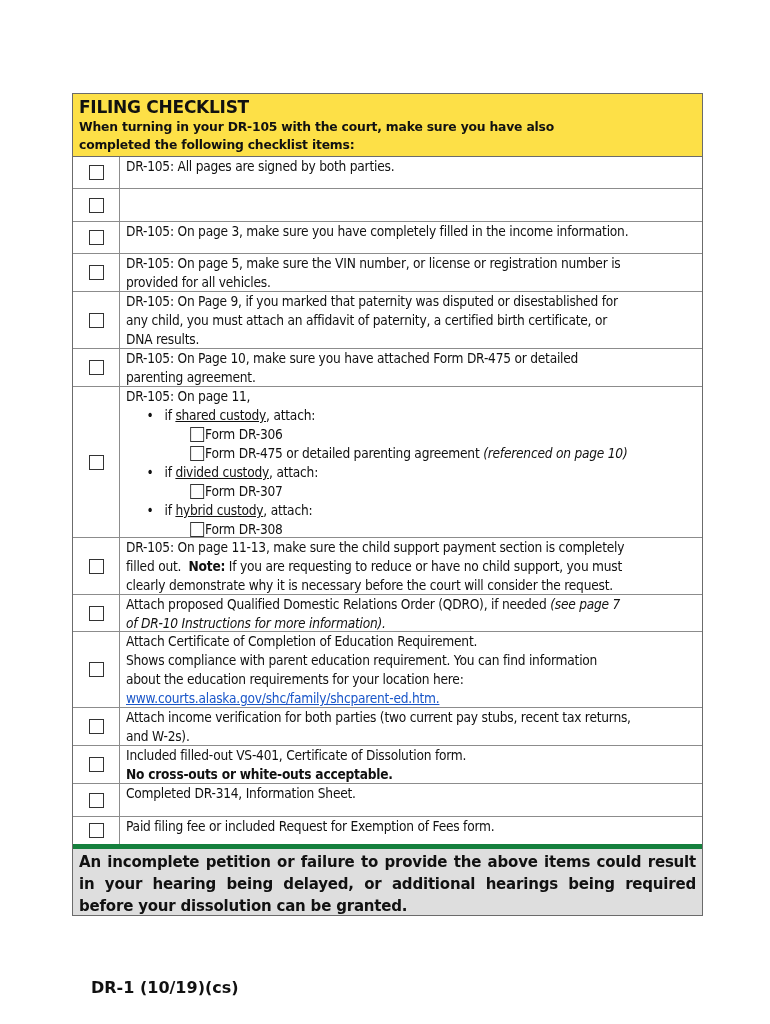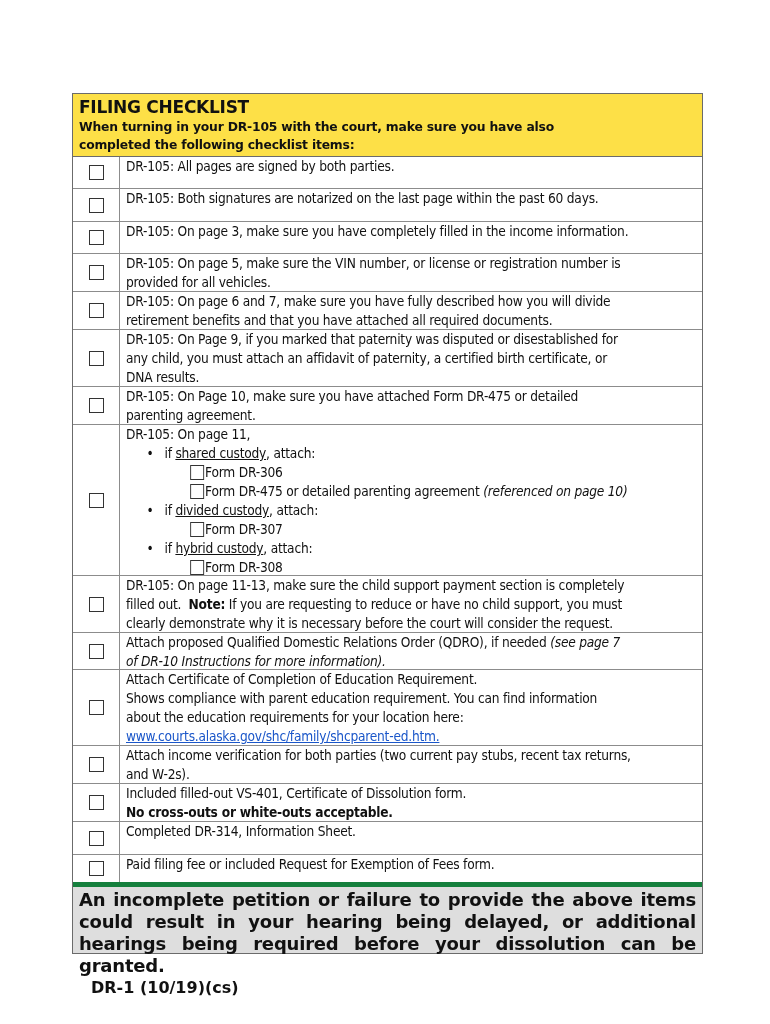--- a/index.html
+++ b/index.html
@@ -15,21 +15,21 @@
   .cb { width:15px; height:15px; border:1px solid #333; box-sizing:border-box; background:#fff; cursor:pointer; }
   .txt { flex:1; padding:0 6px; font-size:13.2px; line-height:19px; letter-spacing:-0.25px; display:flex; flex-direction:column; justify-content:flex-start; }
   .line { white-space:nowrap; transform:scaleX(0.93); transform-origin:left; }
   .bullet { padding-left:22px; }
   .sub { padding-left:69px; display:flex; align-items:center; }
   .subcb { width:15px; height:15px; border:1px solid #333; box-sizing:border-box; margin-right:1px; display:inline-block; }
   .u { text-decoration:underline; }
   .i { font-style:italic; }
   .b { font-weight:bold; }
   .link { color:#1a56c9; text-decoration:underline; }
-  .footer { background:#dedede; padding:2px 6px 0 6px; height:66px; box-sizing:border-box; font-weight:bold; font-size:18px; line-height:22px; text-align:justify; text-align-last:left; letter-spacing:-0.2px; }
+  .footer { background:#dedede; padding:2px 6px 0 6px; height:66px; box-sizing:border-box; font-weight:bold; font-size:15px; line-height:22px; text-align:justify; text-align-last:left; letter-spacing:-0.2px; }
   .formid { position:absolute; left:91px; top:978px; font-weight:bold; font-size:16px; }
 </style>
 </head>
 <body>
 
 <div class="table">
   <div class="header">
     <div class="title">FILING CHECKLIST</div>
     <div class="subtitle">When turning in your DR-105 with the court, make sure you have also</div>
     <div class="subtitle">completed the following checklist items:</div>
@@ -40,48 +40,36 @@
         <div class="cb"></div>
       </div>
     <div class="txt">
         <div class="line">DR-105: All pages are signed by both parties.</div>
       </div>
   </div>
   <div class="row" style="height:33px">
     <div class="cbcell">
         <div class="cb"></div>
       </div>
-    <div class="txt">
-        <div class="line">DR-105: Both signatures are notarized on the last page within the past 60 days.</div>
-      </div>
   </div>
   <div class="row" style="height:32px">
     <div class="cbcell">
         <div class="cb"></div>
       </div>
     <div class="txt">
         <div class="line">DR-105: On page 3, make sure you have completely filled in the income information.</div>
       </div>
   </div>
   <div class="row" style="height:38px">
     <div class="cbcell">
         <div class="cb"></div>
       </div>
     <div class="txt">
       <div class="line">DR-105: On page 5, make sure the VIN number, or license or registration number is</div>
       <div class="line">provided for all vehicles.</div>
-    </div>
-  </div>
-  <div class="row" style="height:38px">
-    <div class="cbcell">
-        <div class="cb"></div>
-      </div>
-    <div class="txt">
-      <div class="line">DR-105: On page 6 and 7, make sure you have fully described how you will divide</div>
-      <div class="line">retirement benefits and that you have attached all required documents.</div>
     </div>
   </div>
   <div class="row" style="height:57px">
     <div class="cbcell">
         <div class="cb"></div>
       </div>
     <div class="txt">
       <div class="line">DR-105: On Page 9, if you marked that paternity was disputed or disestablished for</div>
       <div class="line">any child, you must attach an affidavit of paternity, a certified birth certificate, or</div>
       <div class="line">DNA results.</div>

